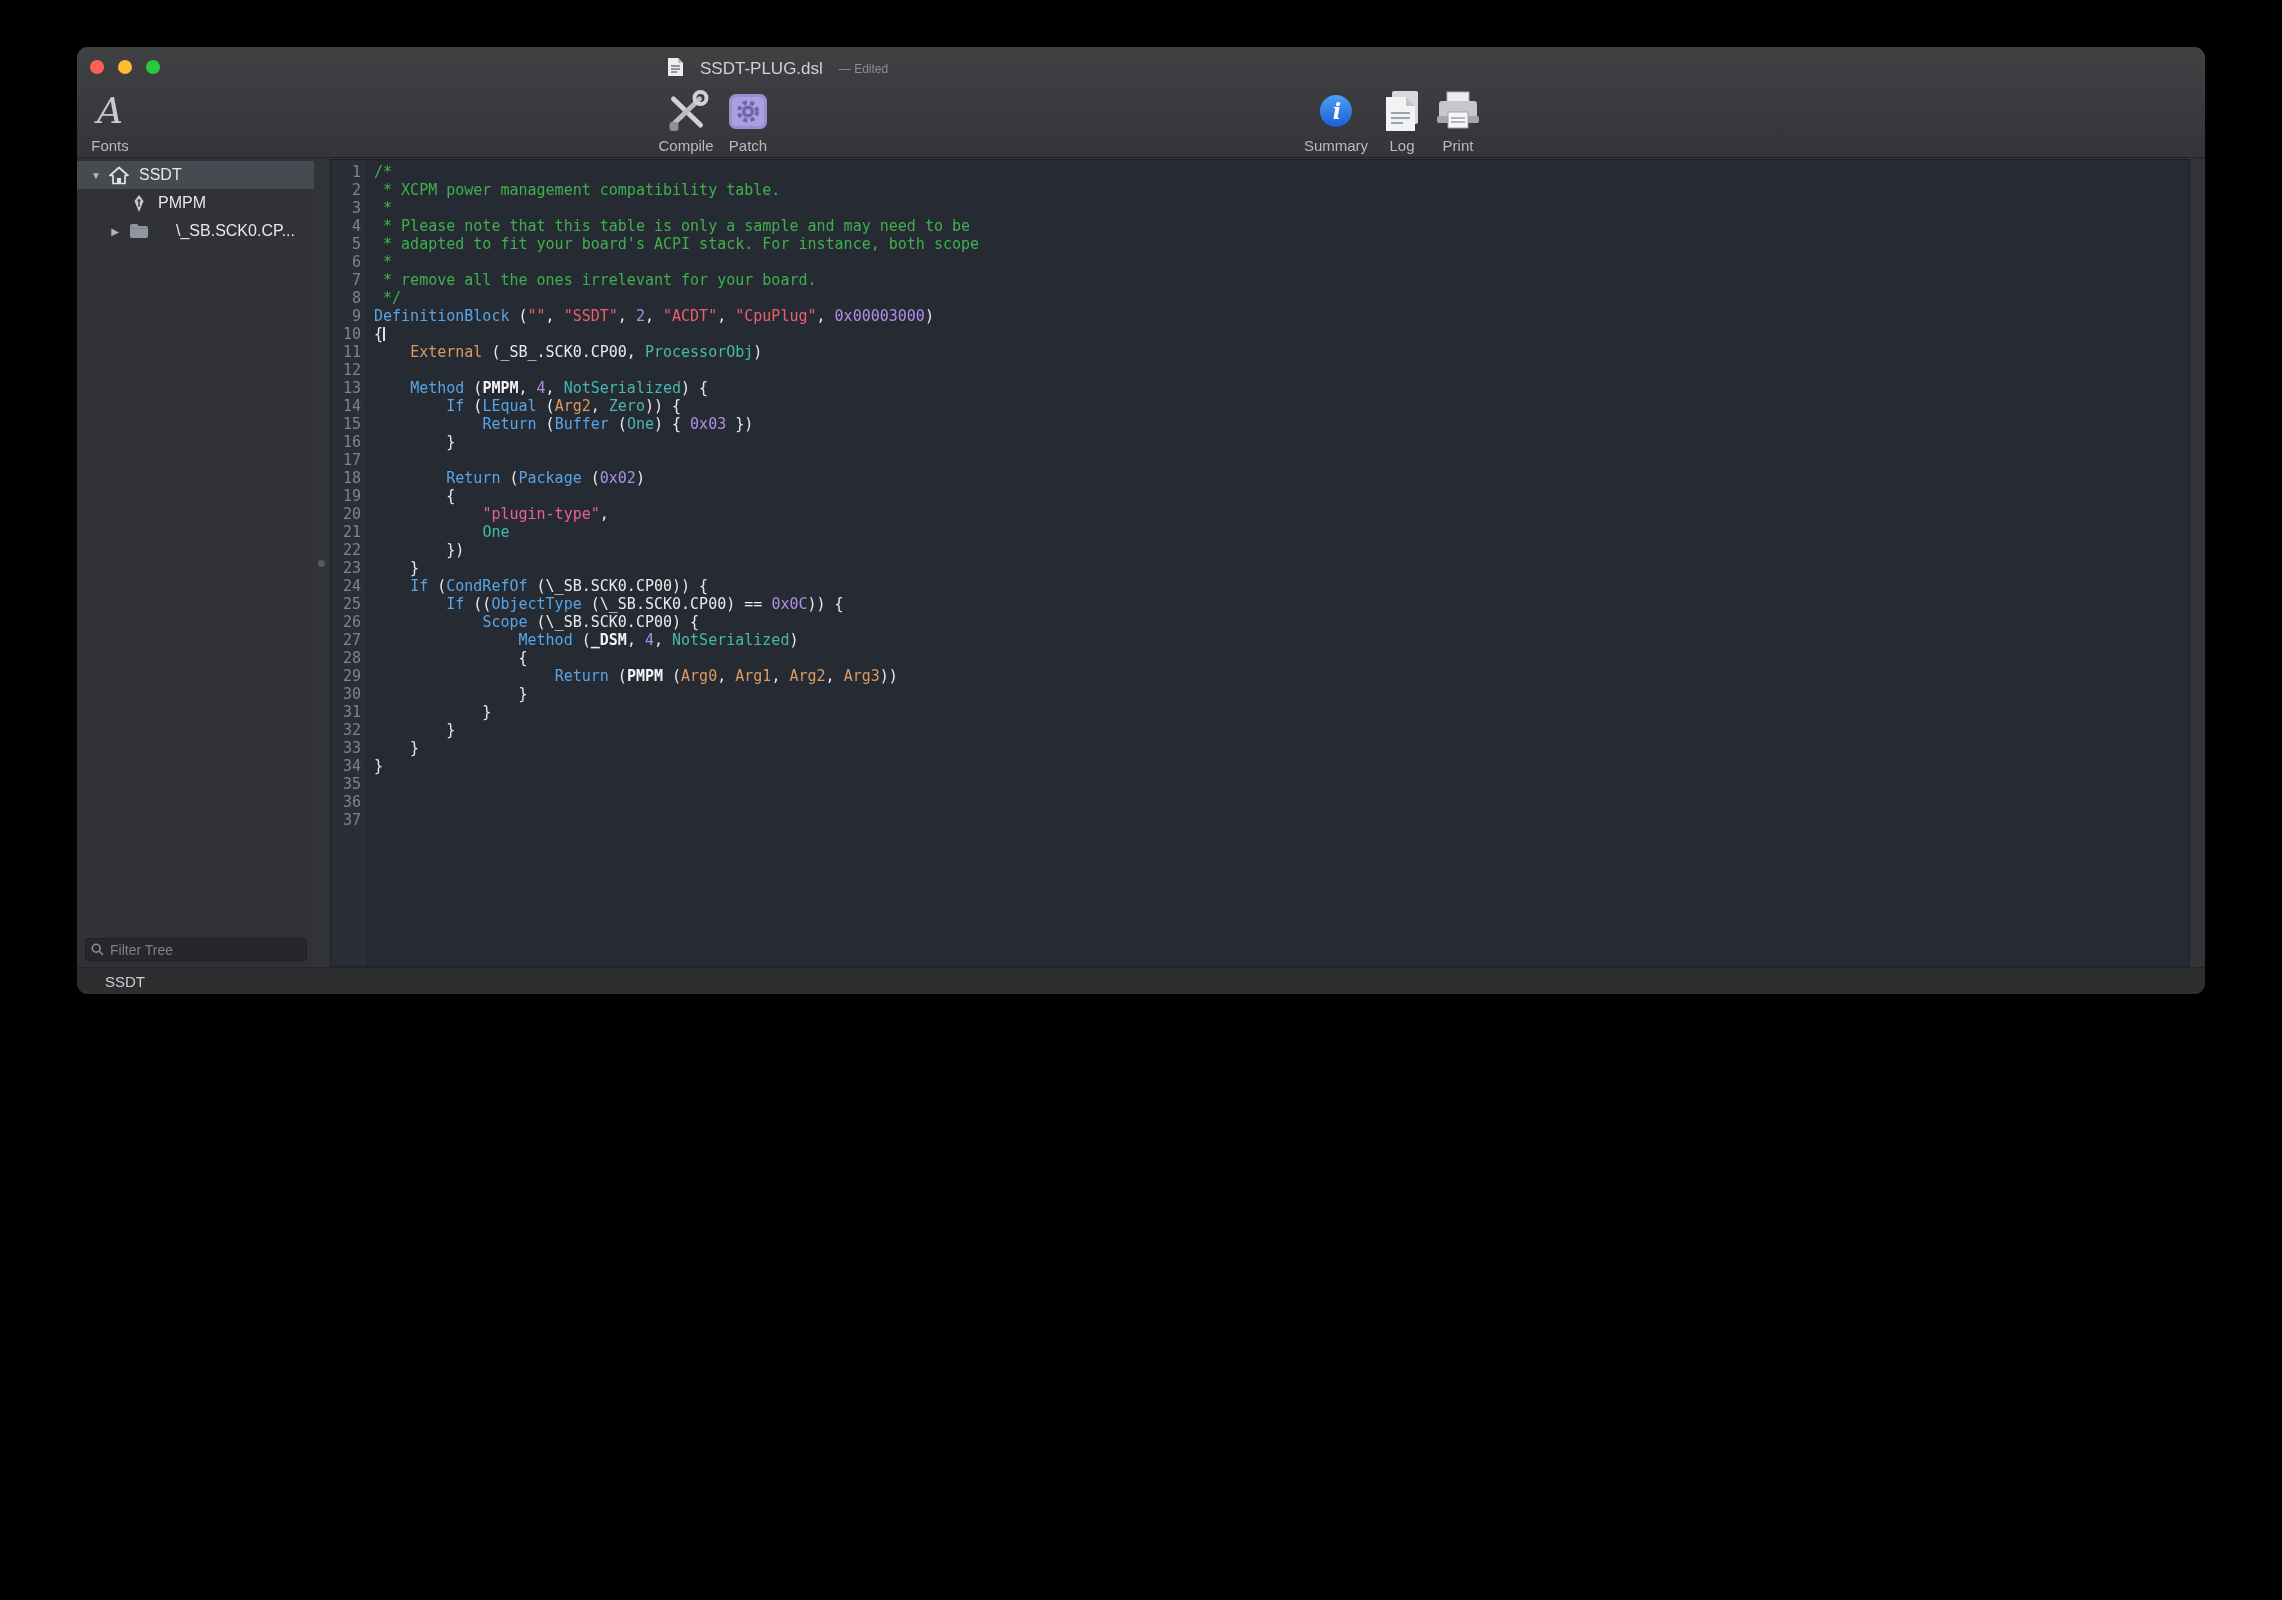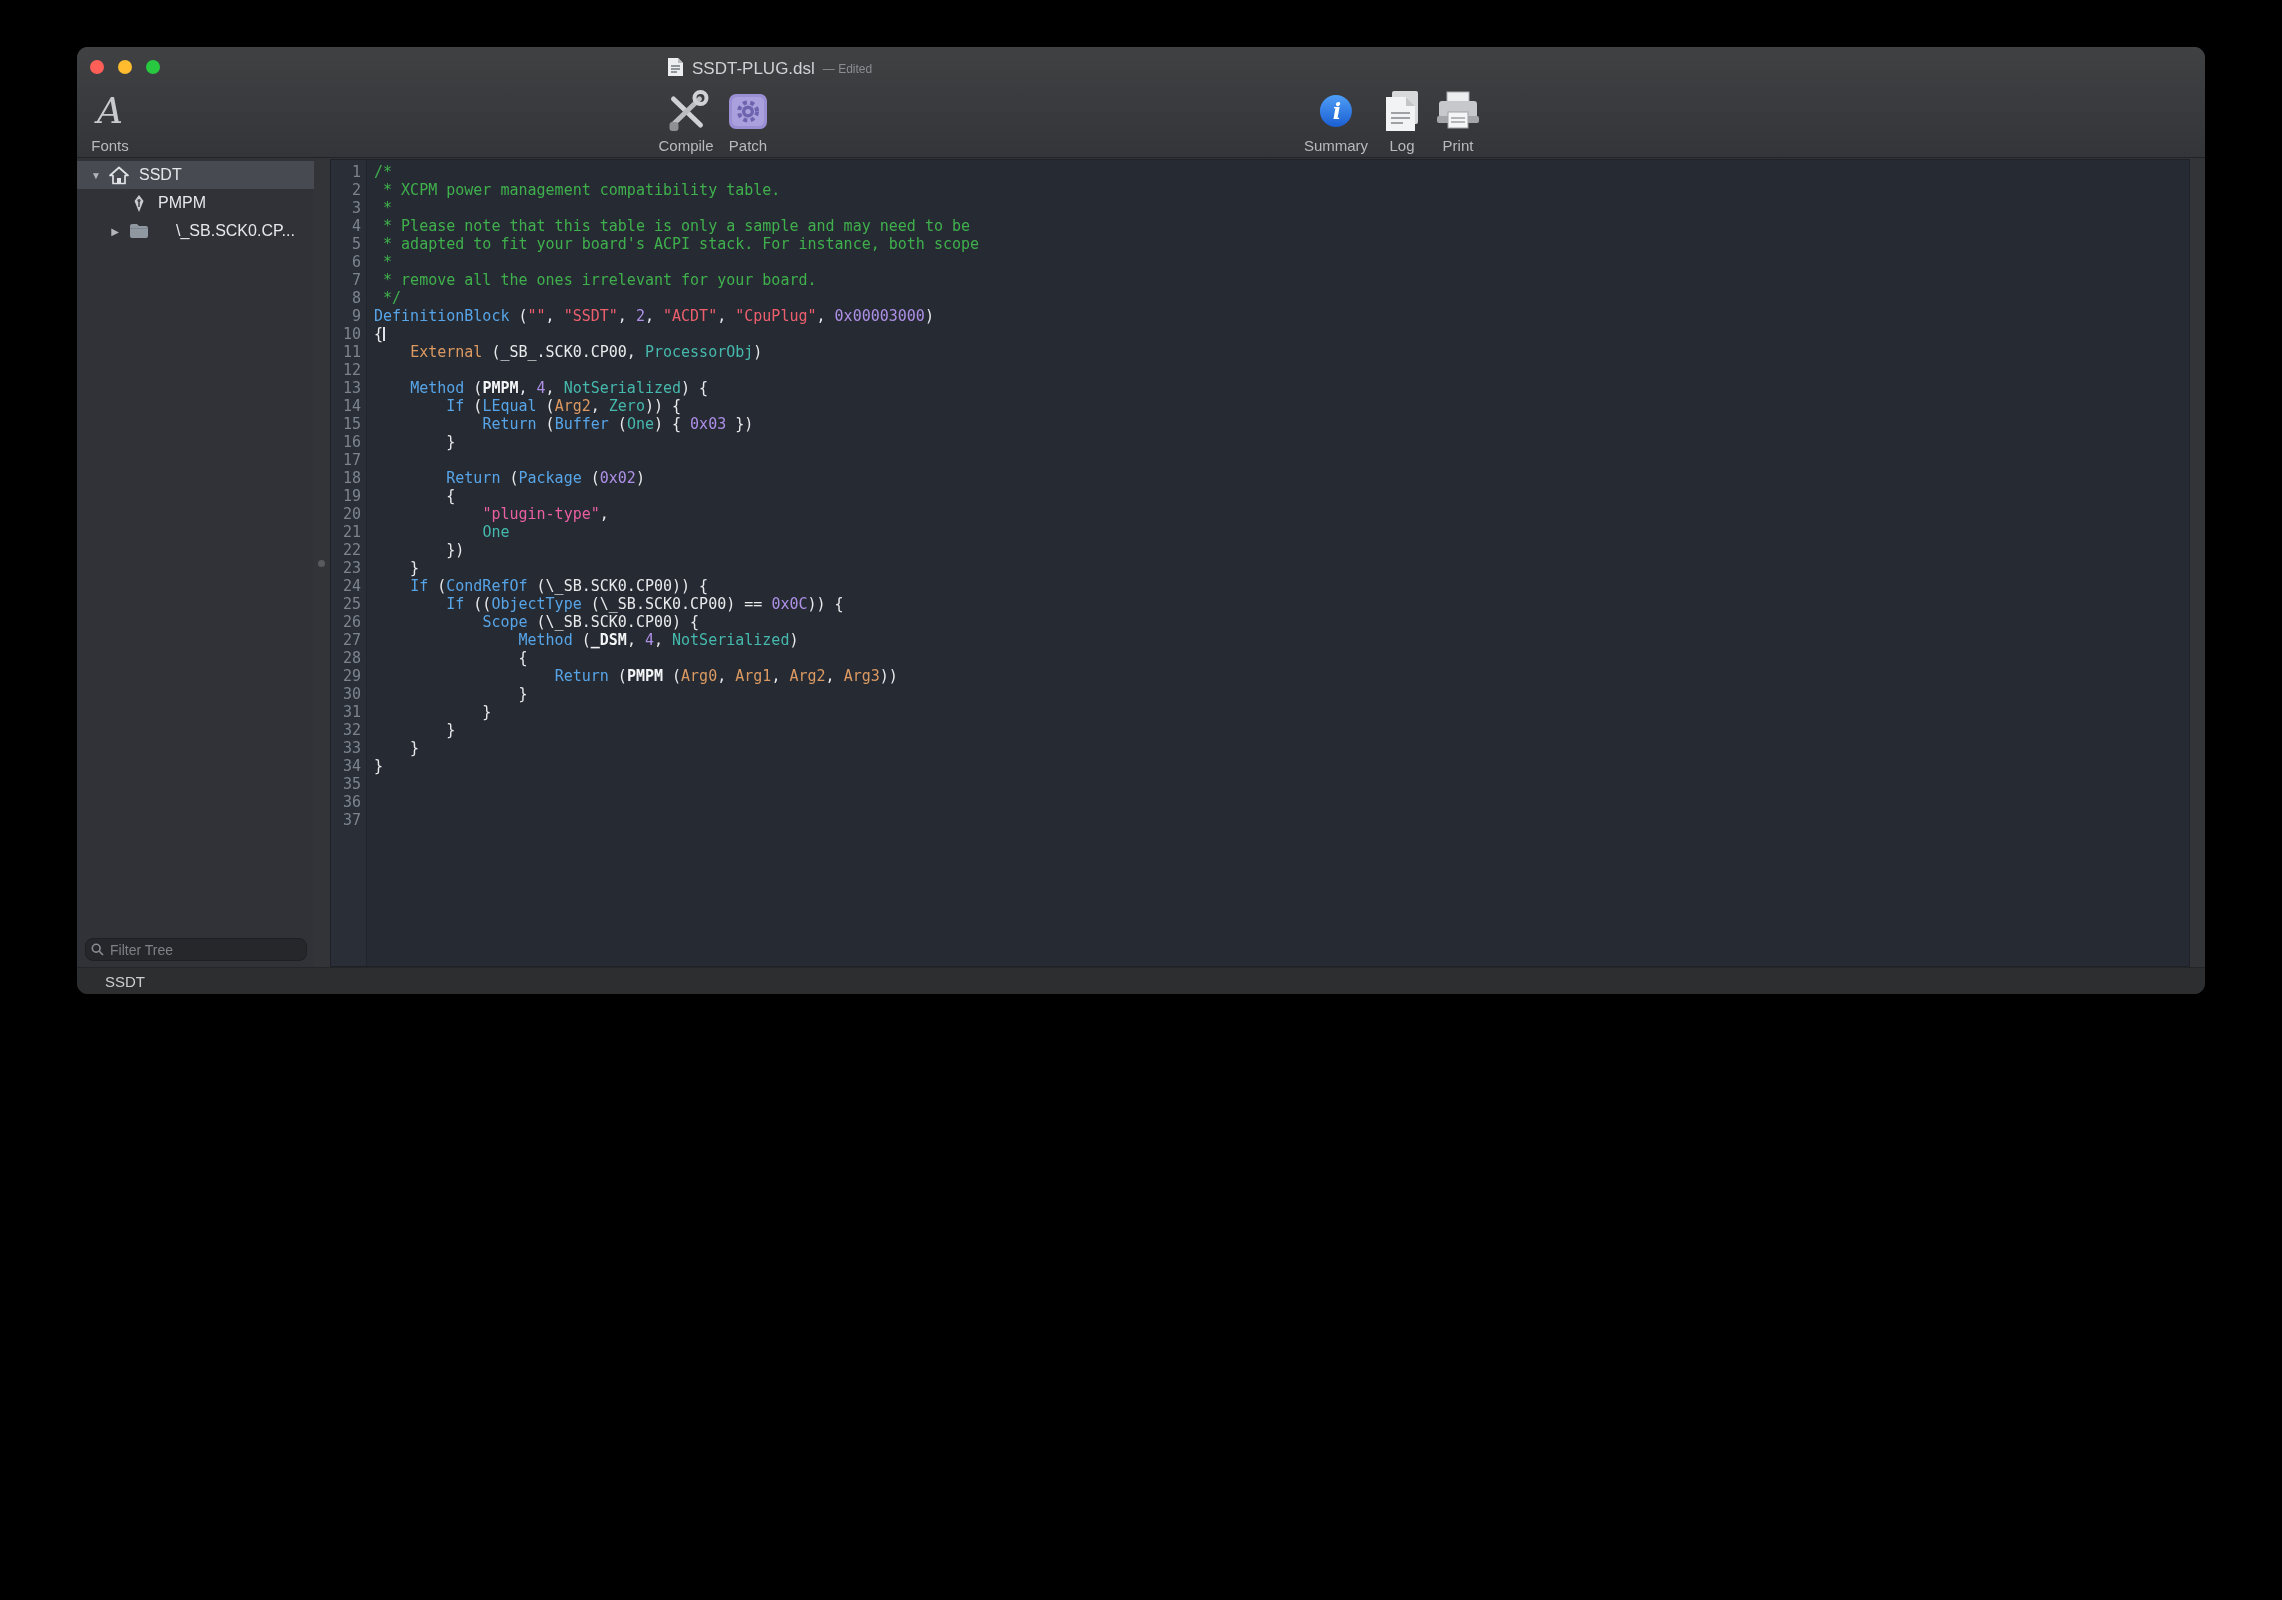--- a/index.html
+++ b/index.html
@@ -12,42 +12,42 @@
 
   
   .chrome { position:relative; height:111px;
     background:linear-gradient(#3f4143,#343539); border-bottom:1px solid #222326; }
   .traffic { position:absolute; top:13px; left:13px; display:flex; gap:14px; }
   .light { width:14px; height:14px; border-radius:50%; }
   .light.red    { background:#ff5f57; }
   .light.yellow { background:#febc2e; }
   .light.green  { background:#28c840; }
 
-  .titlegroup { position:absolute; top:10px; left:590px; display:flex; align-items:center; gap:8px; }
+  .titlegroup { position:absolute; top:10px; left:590px; display:flex; align-items:center; gap:16px; }
   .title-main   { font-size:17px; color:#d0d2d5; }
   .title-suffix { font-size:12px; color:#8b8d91; }
 
   .toolbar-item { position:absolute; top:40px; transform:translateX(-50%);
     display:flex; flex-direction:column; align-items:center; cursor:default; }
   .toolbar-item .ticon  { height:48px; display:flex; align-items:center; justify-content:center; }
   .toolbar-item .tlabel { font-size:15px; color:#b8babd; margin-top:2px; white-space:nowrap; }
   .fonts-a { font-family:"DejaVu Serif",serif; font-style:italic; font-size:36px; color:#c8cacd; line-height:1; }
 
   
   .sidebar { position:absolute; left:0; top:112px; width:237px; height:808px; background:#303237; }
   .tree { padding-top:2px; }
   .trow { height:28px; display:flex; align-items:center; font-size:16px; color:#e5e7e9; }
   .trow.selected { background:#474a50; }
   .disclosure { width:14px; text-align:center; font-size:10px; color:#b3b5b8; }
   .tlabel2 { white-space:nowrap; overflow:hidden; }
 
   .filterwrap { position:absolute; left:8px; bottom:6px; width:222px; height:23px; }
   .filterwrap svg { position:absolute; left:6px; top:5px; }
   .filter-input { width:100%; height:100%; background:#26272b; border:1px solid #1e1f22;
-    border-radius:8px; color:#c9ccd0; font-size:14px; padding:0 6px 0 24px; outline:none;
+    border-radius:3px; color:#c9ccd0; font-size:14px; padding:0 6px 0 24px; outline:none;
     font-family:"Liberation Sans",sans-serif; }
   .filter-input::placeholder { color:#7e8186; }
 
   
   .splitter { position:absolute; left:237px; top:112px; width:16px; height:808px; background:#323437; }
   .splitdot { position:absolute; left:4px; top:401px; width:7px; height:7px; border-radius:50%; background:#585a5e; }
 
   
   .editor { position:absolute; left:253px; top:112px; width:1860px; height:808px;
     background:#262b33; border:1px solid #1e2128; display:flex;

